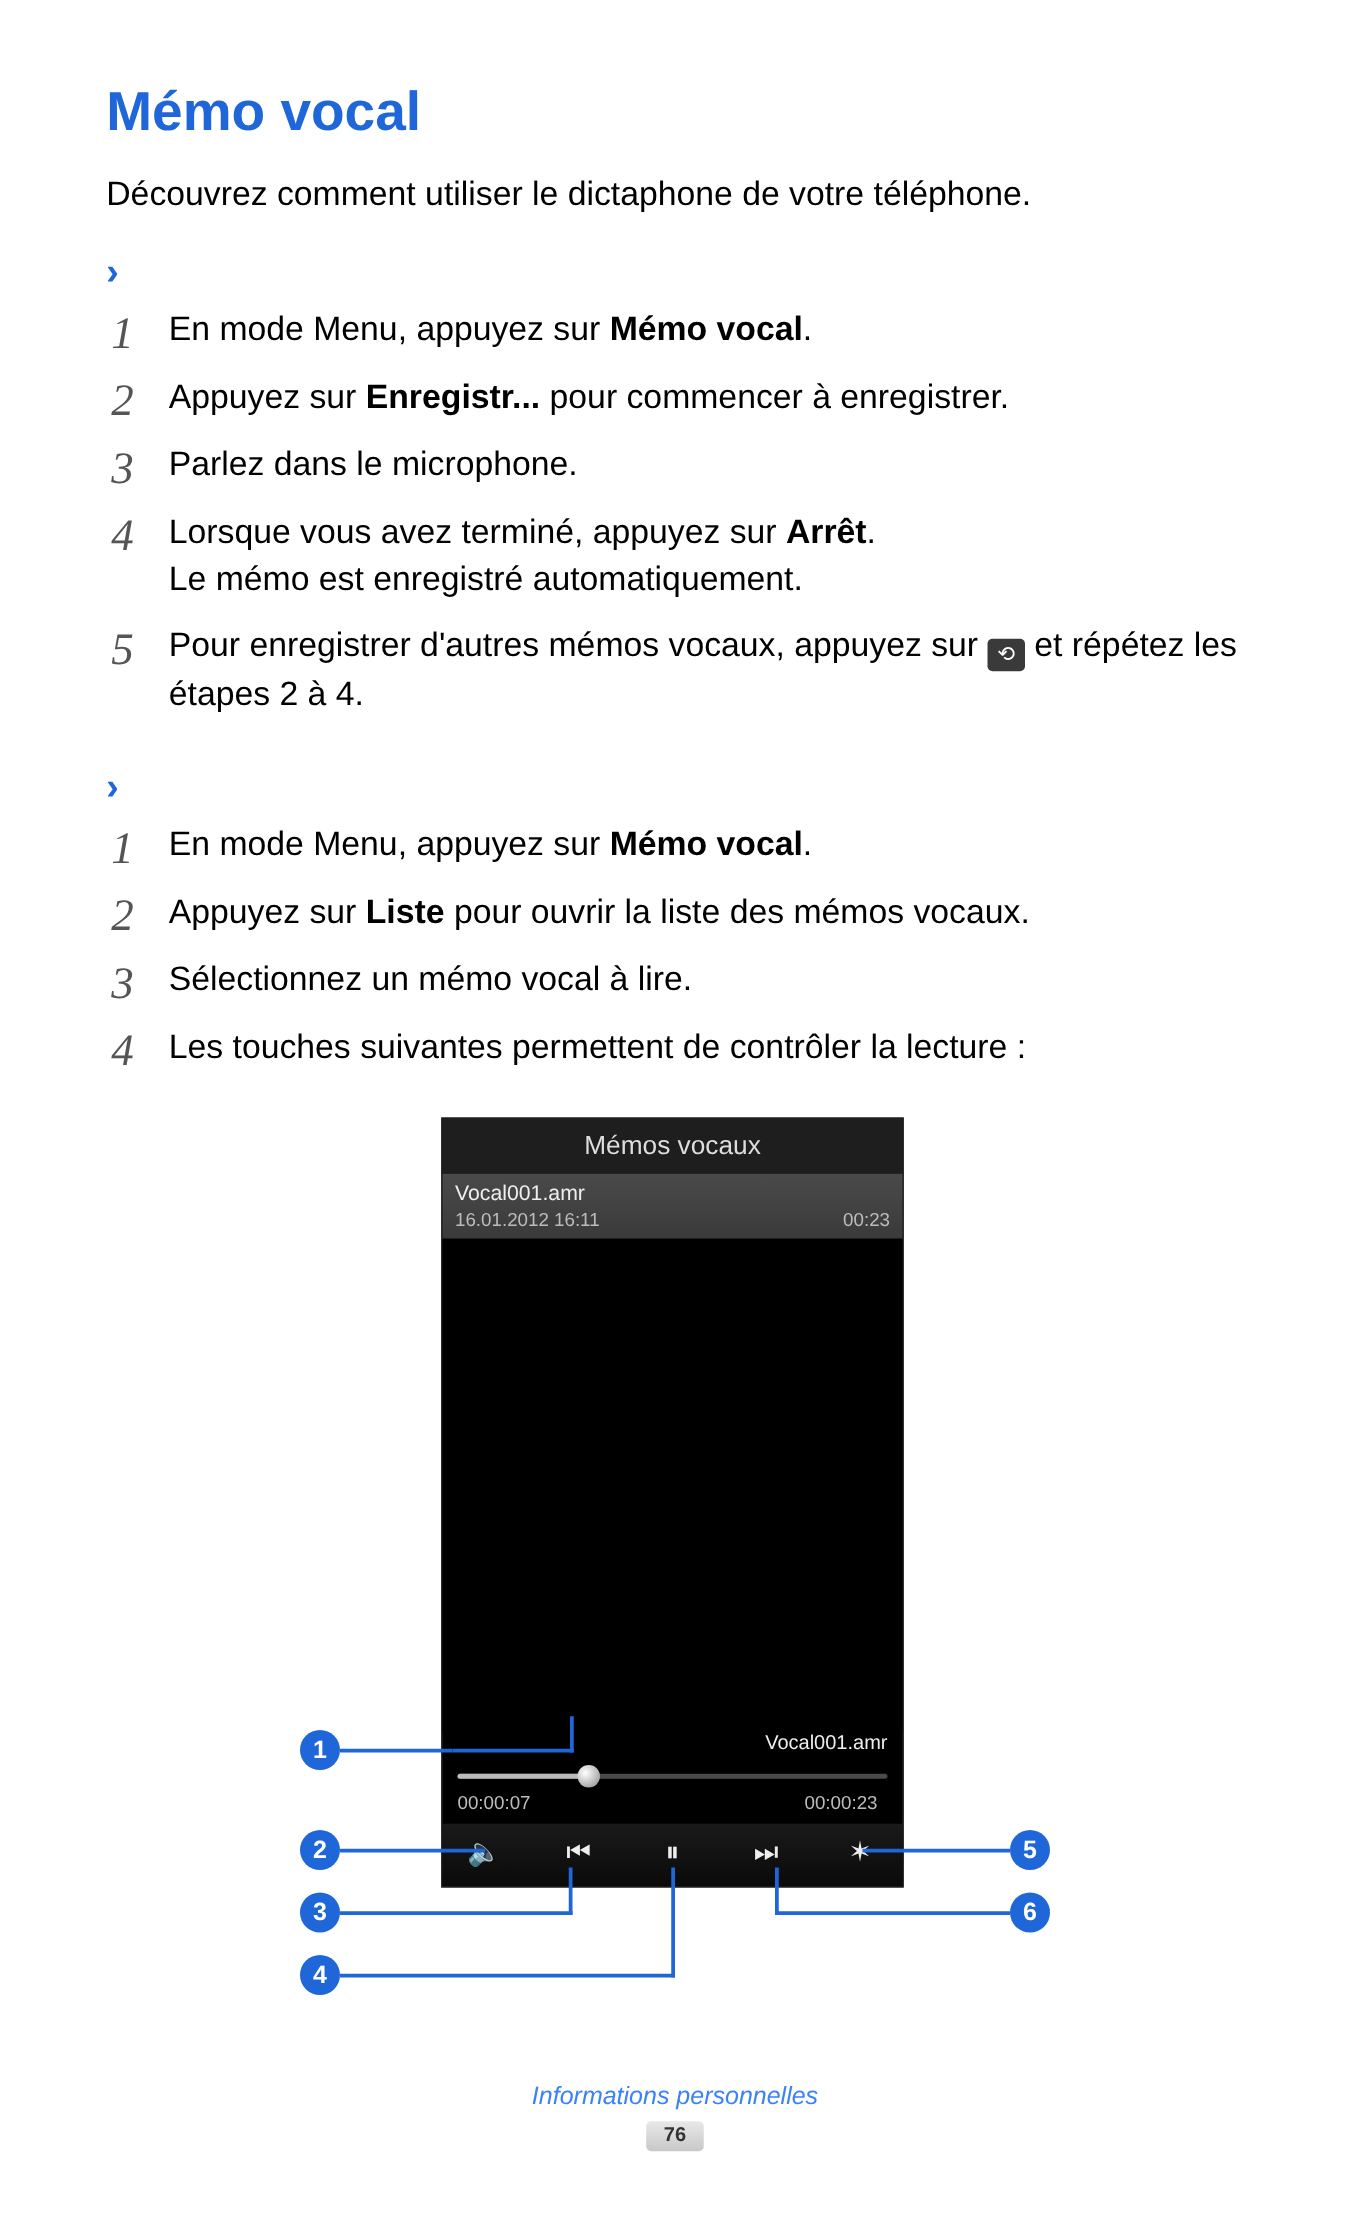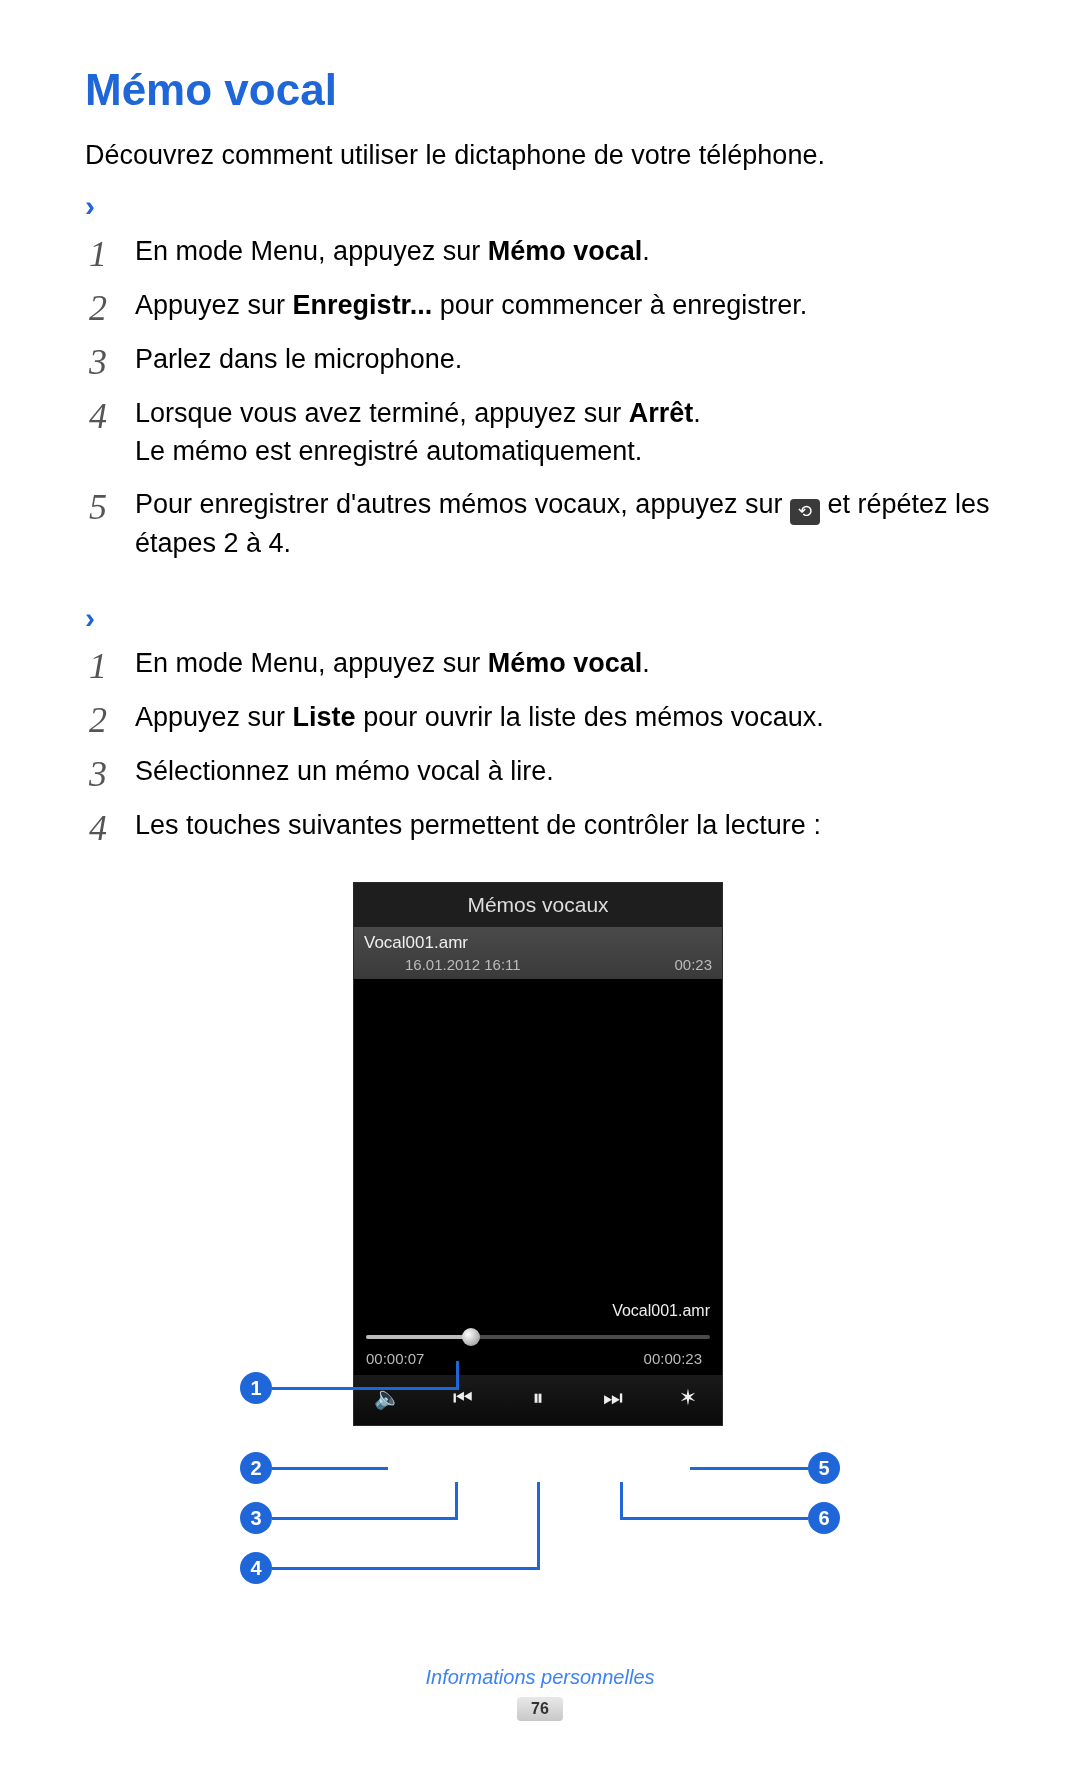--- a/index.html
+++ b/index.html
@@ -12,21 +12,21 @@
     padding: 65px 85px 0 85px;
   }
   .title {
     color: #1f66d8;
     font-size: 44px;
     font-weight: 700;
     margin-bottom: 22px;
   }
   .intro {
     font-size: 27px;
-    margin-bottom: 16px;
+    margin-bottom: 28px;
     line-height: 1.35;
   }
   .subsection {
     display: flex;
     align-items: baseline;
     gap: 10px;
     margin-bottom: 8px;
   }
   .chevron {
     color: #1f66d8;
@@ -76,21 +76,21 @@
   .figure-wrap {
     position: relative;
     width: 640px;
     margin: 18px auto 0 auto;
   }
   .phone {
     position: absolute;
     left: 133px;
     top: 0;
     width: 370px;
-    height: 544px;
+    height: 616px;
     background: #000;
     border: 1px solid #2b2b2b;
     display: flex;
     flex-direction: column;
   }
   .phone-header {
     background: #1e1e1e;
     color: #ddd;
     text-align: center;
     font-size: 21px;
@@ -101,21 +101,20 @@
     padding: 6px 10px;
     color: #eee;
     font-size: 17px;
   }
   .file-sub {
     font-size: 15px;
     color: #bbb;
     display: flex;
     justify-content: space-between;
     margin-top: 3px;
-    margin-left: 41px;
   }
   .player-body { flex: 1; background: #000; }
   .now-playing {
     color: #eee;
     font-size: 16px;
     text-align: right;
     padding: 0 12px 6px 0;
   }
   .seek {
     position: relative;

